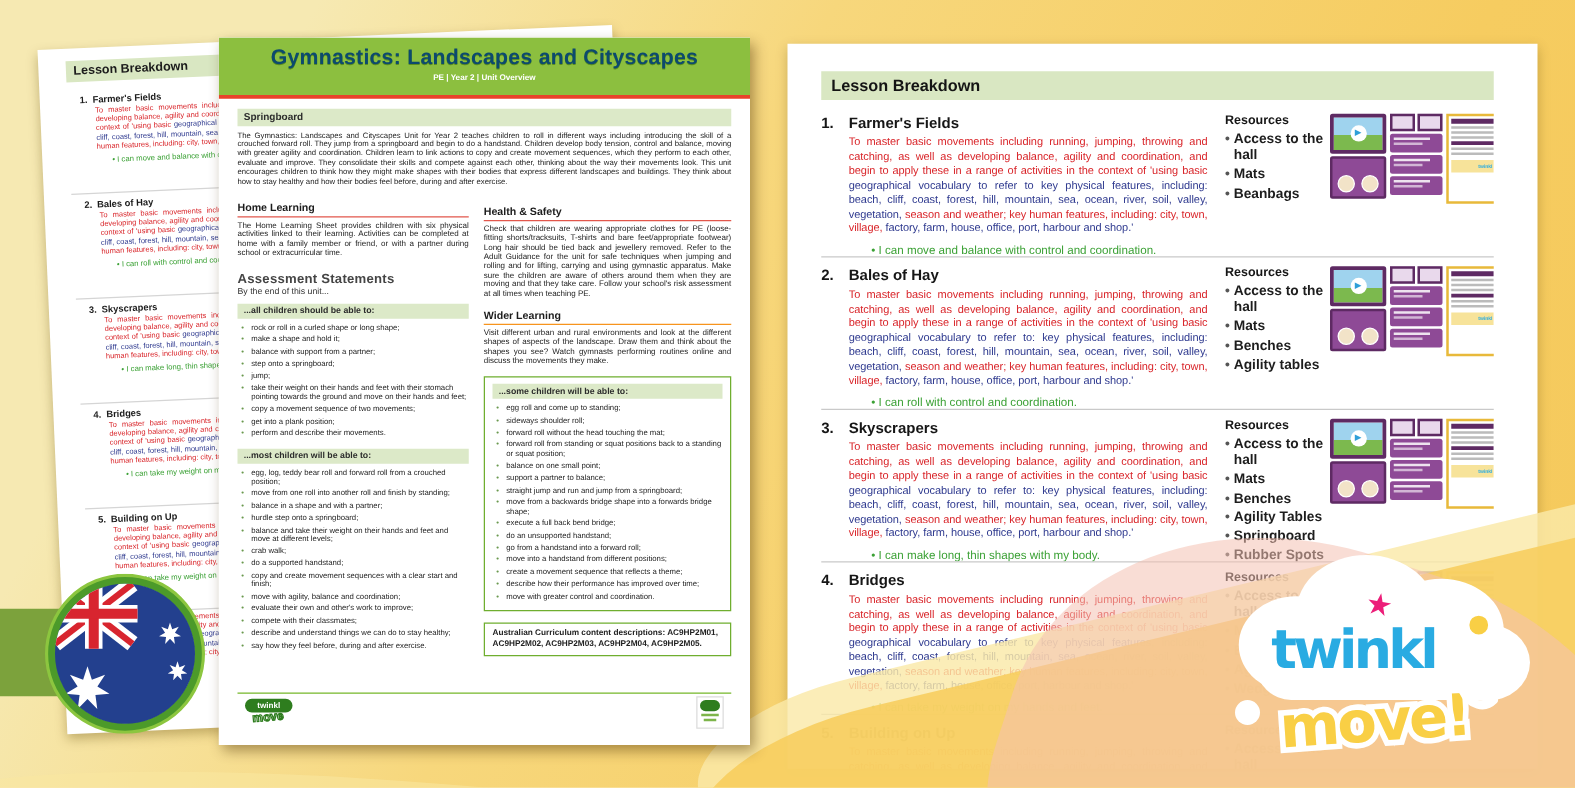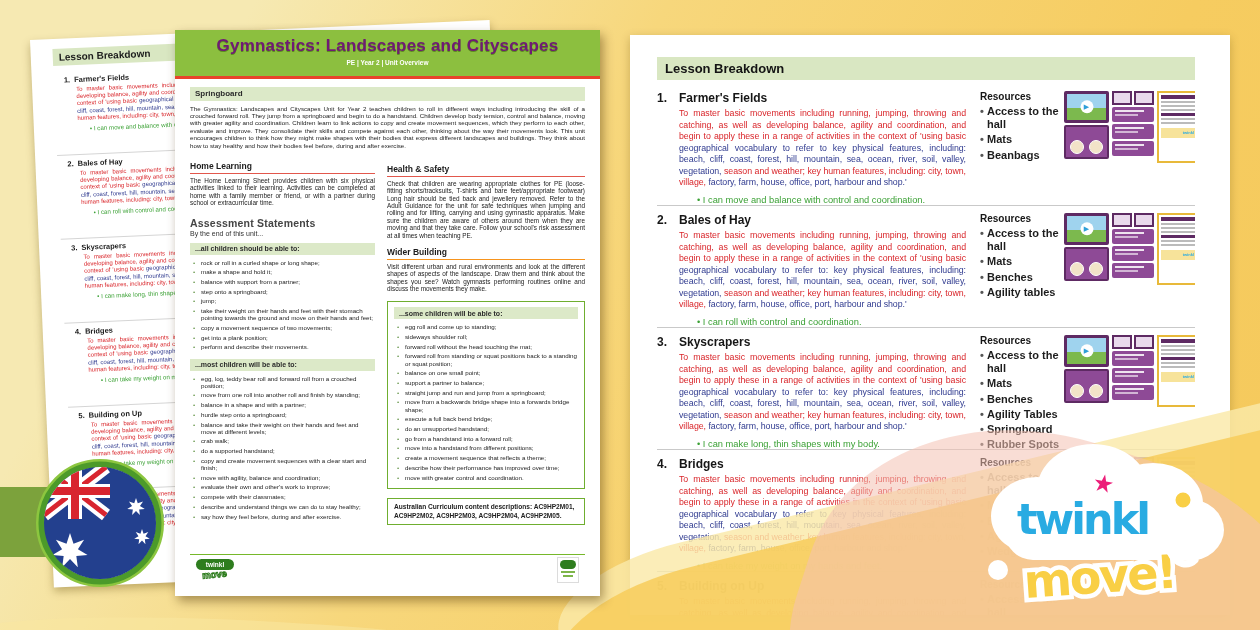--- a/index.html
+++ b/index.html
@@ -31,21 +31,21 @@
   .bk-can{font-size:6.2px;color:#3ba135;margin:3px 0 0 34px;}
   .bk-can::before{content:"•  ";}
   .red{color:#d9252a;} .blue{color:#2f3a8f;}
   
   .green-tab{left:0;top:487px;width:88px;height:70px;background:#7ca23c;z-index:12;}
   .flag{left:36px;top:459px;width:128px;height:128px;z-index:14;}
   
   .page-front{left:175px;top:30px;width:425px;height:566px;background:#fff;z-index:30;
     box-shadow:3px 5px 10px rgba(70,45,0,.45);box-sizing:border-box;overflow:hidden;}
   .fp-band{height:46px;background:#8cbf3f;text-align:center;padding-top:6px;box-sizing:border-box;}
-  .fp-title{color:#701a75;font-weight:bold;font-size:17px;letter-spacing:.2px;text-shadow:0 1px 0 #5c8f1f;}
+  .fp-title{color:#0c4a6e;font-weight:bold;font-size:17px;letter-spacing:.2px;text-shadow:0 1px 0 #5c8f1f;}
   .fp-sub{color:#fff;font-weight:bold;font-size:6.5px;margin-top:3px;}
   .fp-redline{height:2.5px;background:#e8432b;}
   .fp-body{padding:8px 15px 0 15px;}
   .sec-bar{background:#dce9c8;font-weight:bold;font-size:8px;color:#2c2c2c;padding:2.5px 5px;}
   .fp-intro{font-size:6.2px;line-height:1.2;text-align:justify;color:#222;margin-top:4px;}
   .fp-cols{display:flex;gap:12px;margin-top:12px;align-items:center;}
   .fp-colL{width:185px;} .fp-colR{width:198px;}
   h3.colhead{font-size:8.5px;font-weight:bold;color:#1c1c1c;margin:0 0 2px 0;padding-bottom:2px;}
   .u-red{border-bottom:1.6px solid #e2574c;} .u-orange{border-bottom:1.6px solid #f7941d;}
   .colpara{font-size:6.4px;line-height:1.15;text-align:justify;color:#222;margin:3px 0 0 0;}
@@ -211,21 +211,21 @@
             <li>move with agility, balance and coordination;</li>
             <li>evaluate their own and other's work to improve;</li>
             <li>compete with their classmates;</li>
             <li>describe and understand things we can do to stay healthy;</li>
             <li>say how they feel before, during and after exercise.</li>
           </ul>
       </div>
       <div class="fp-colR">
         <h3 class="colhead u-red">Health &amp; Safety</h3>
         <p class="colpara">Check that children are wearing appropriate clothes for PE (loose-fitting shorts/tracksuits, T-shirts and bare feet/appropriate footwear) Long hair should be tied back and jewellery removed. Refer to the Adult Guidance for the unit for safe techniques when jumping and rolling and for lifting, carrying and using gymnastic apparatus. Make sure the children are aware of others around them when they are moving and that they take care. Follow your school's risk assessment at all times when teaching PE.</p>
-        <h3 class="colhead u-orange" style="margin-top:8px;">Wider Building</h3>
+        <h3 class="colhead u-orange" style="margin-top:8px;">Wider Learning</h3>
         <p class="colpara">Visit different urban and rural environments and look at the different shapes of aspects of the landscape. Draw them and think about the shapes you see? Watch gymnasts performing routines online and discuss the movements they make.</p>
         <div class="green-box">
           <div class="sec-bar" style="font-size:7px;">...some children will be able to:</div>
           <ul class="ticklist" style="margin-bottom:0;">
               <li>egg roll and come up to standing;</li>
               <li>sideways shoulder roll;</li>
               <li>forward roll without the head touching the mat;</li>
               <li>forward roll from standing or squat positions back to a standing or squat position;</li>
               <li>balance on one small point;</li>
               <li>support a partner to balance;</li>

